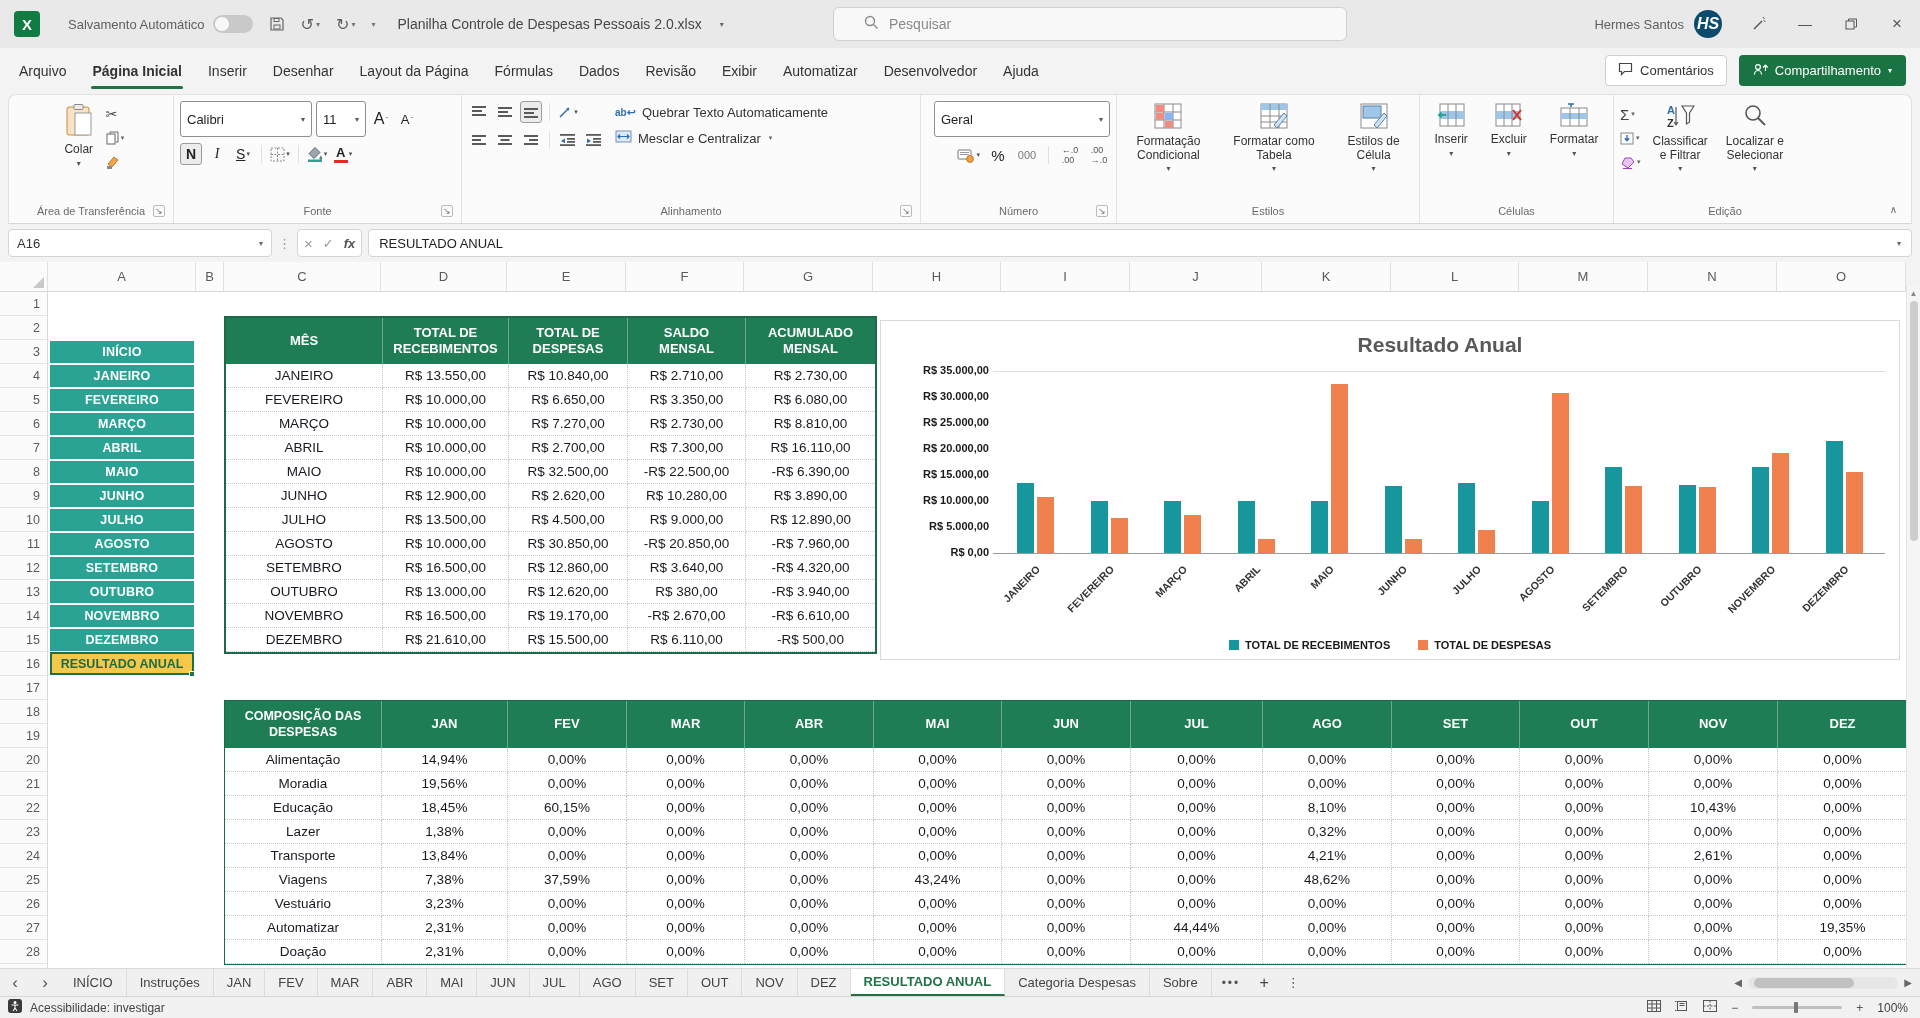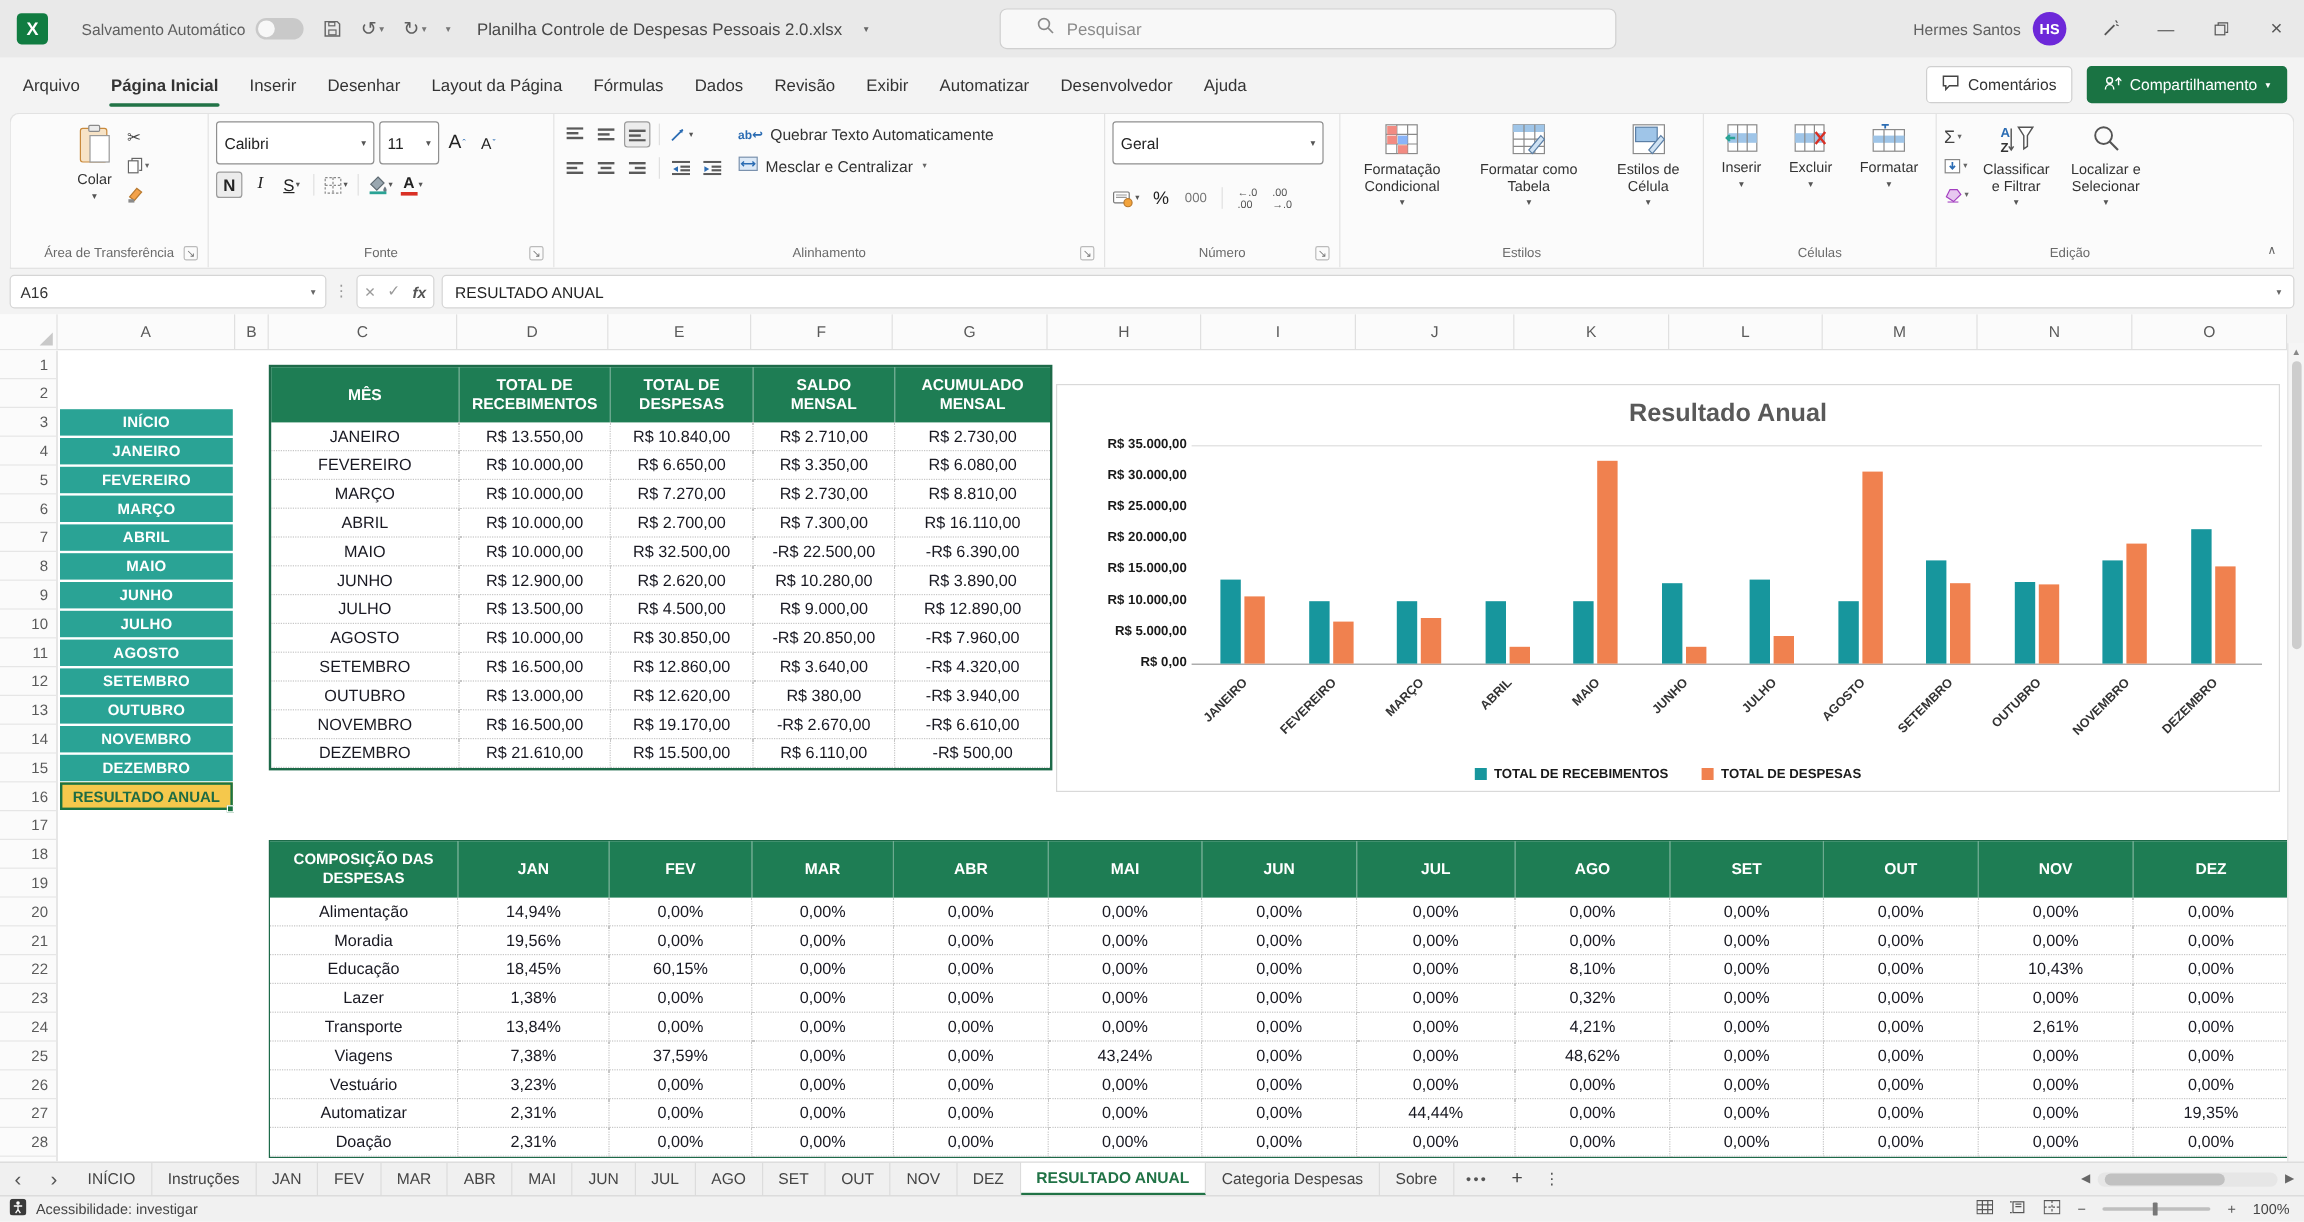--- a/index.html
+++ b/index.html
@@ -16,22 +16,22 @@
   .tb-ico { color:#5f5f5f; font-size:16px; margin-left:16px; display:inline-flex; align-items:center; gap:2px; }
   .tb-ico .caret { font-size:8px; color:#777; }
   .filename { margin-left:22px; font-size:14px; color:#474747; display:flex; gap:18px; align-items:center; }
   .searchbox { position:absolute; left:833px; top:7px; width:514px; height:34px; background:#f8f8f8;
     border:1px solid #d0d0d0; border-radius:6px; display:flex; align-items:center; padding:0 30px; gap:10px; }
   .searchbox input { border:none; outline:none; background:transparent; font-size:14px; color:#444; width:100%;
     font-family:inherit; }
   .searchbox input::placeholder { color:#8a8a8a; }
   .tb-right { position:absolute; right:0; top:0; height:48px; display:flex; align-items:center; }
   .username { font-size:13px; color:#5f5f5f; margin-right:10px; }
-  .avatar { width:28px; height:28px; border-radius:50%; background:#6d28d9; color:#fff; font-size:12px; font-weight:bold;
-    display:flex; align-items:center; justify-content:center; }
+  .avatar { width:28px; height:28px; border-radius:50%; background:#0c4a6e; color:#fff; font-size:16px; font-weight:bold;
+    display:flex; align-items:center; justify-content:center;font-style:italic; }
   .winbtn { width:46px; height:48px; display:flex; align-items:center; justify-content:center; color:#555; font-size:14px; }
 
   
   .menubar { height:46px; display:flex; align-items:center; position:relative; background:#f3f3f3; padding-left:6px; }
   .mtab { padding:0 13px; font-size:14px; color:#333; height:40px; display:flex; align-items:center; position:relative; }
   .mtab.active { font-weight:bold; }
   .mtab.active::after { content:""; position:absolute; left:12px; right:12px; bottom:2px; height:3px; border-radius:2px; background:#217346; }
   .mb-right { position:absolute; right:14px; top:7px; display:flex; gap:12px; }
   .btn-comments { height:31px; background:#fff; border:1px solid #cfcfcf; border-radius:4px; padding:0 12px;
     font-size:13px; color:#333; display:flex; align-items:center; gap:7px; }
@@ -427,21 +427,21 @@
         </div>
       </div>
     </div>
     <div class="rg-label">
           <span>Alinhamento</span>
           <span class="launcher">↘</span>
         </div>
   </div>
 
   <div class="rgroup" style="width:196px">
-    <div class="rg-body" style="flex-direction:column;gap:17px;align-items:flex-start">
+    <div class="rg-body" style="flex-direction:column;gap:7px;align-items:flex-end">
       <div class="combo" style="width:176px">
             <span>Geral</span>
             <span class="caret">▾</span>
           </div>
       <div class="fontrow" style="gap:7px">
         <span class="fbtn">
           <svg width="18" height="15" viewBox="0 0 18 15">
                 <rect x="1" y="2" width="13" height="9" rx="1" fill="#fff" stroke="#777"></rect>
                 <line x1="3" y1="4.5" x2="12" y2="4.5" stroke="#999"></line>
                 <line x1="3" y1="6.5" x2="12" y2="6.5" stroke="#999"></line>
@@ -692,21 +692,21 @@
         <div class="navbtn" style="top: 169px;">MAIO</div>
         <div class="navbtn" style="top: 193px;">JUNHO</div>
         <div class="navbtn" style="top: 217px;">JULHO</div>
         <div class="navbtn" style="top: 241px;">AGOSTO</div>
         <div class="navbtn" style="top: 265px;">SETEMBRO</div>
         <div class="navbtn" style="top: 289px;">OUTUBRO</div>
         <div class="navbtn" style="top: 313px;">NOVEMBRO</div>
         <div class="navbtn" style="top: 337px;">DEZEMBRO</div>
         <div class="navresult" style="top: 360px;">RESULTADO ANUAL</div>
         <div class="selhandle" style="left: 141px; top: 379px;"></div>
-        <div class="xtable" style="left: 176px; top: 12px; grid-template-columns: 157px 126px 119px 118px 129px; grid-template-rows: 46px repeat(12, 24px);">
+        <div class="xtable" style="left: 176px; top: 24px; grid-template-columns: 157px 126px 119px 118px 129px; grid-template-rows: 46px repeat(12, 24px);">
           <div class="t-h">MÊS</div>
           <div class="t-h">TOTAL DE
 RECEBIMENTOS</div>
           <div class="t-h">TOTAL DE
 DESPESAS</div>
           <div class="t-h">SALDO
 MENSAL</div>
           <div class="t-h" style="border-right: none;">ACUMULADO
 MENSAL</div>
           <div class="t-d">JANEIRO</div>

